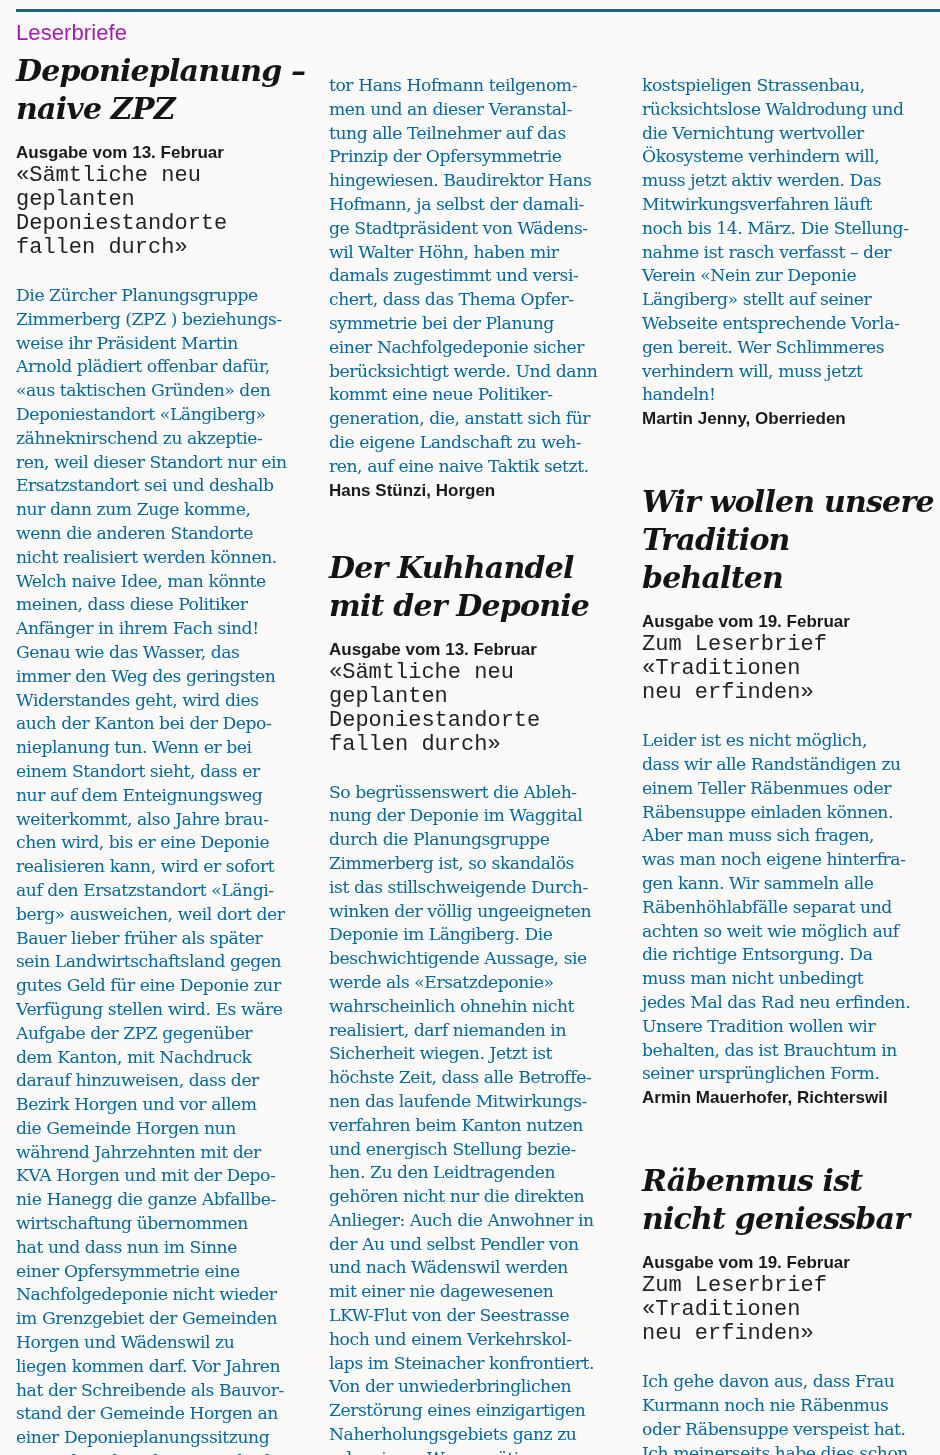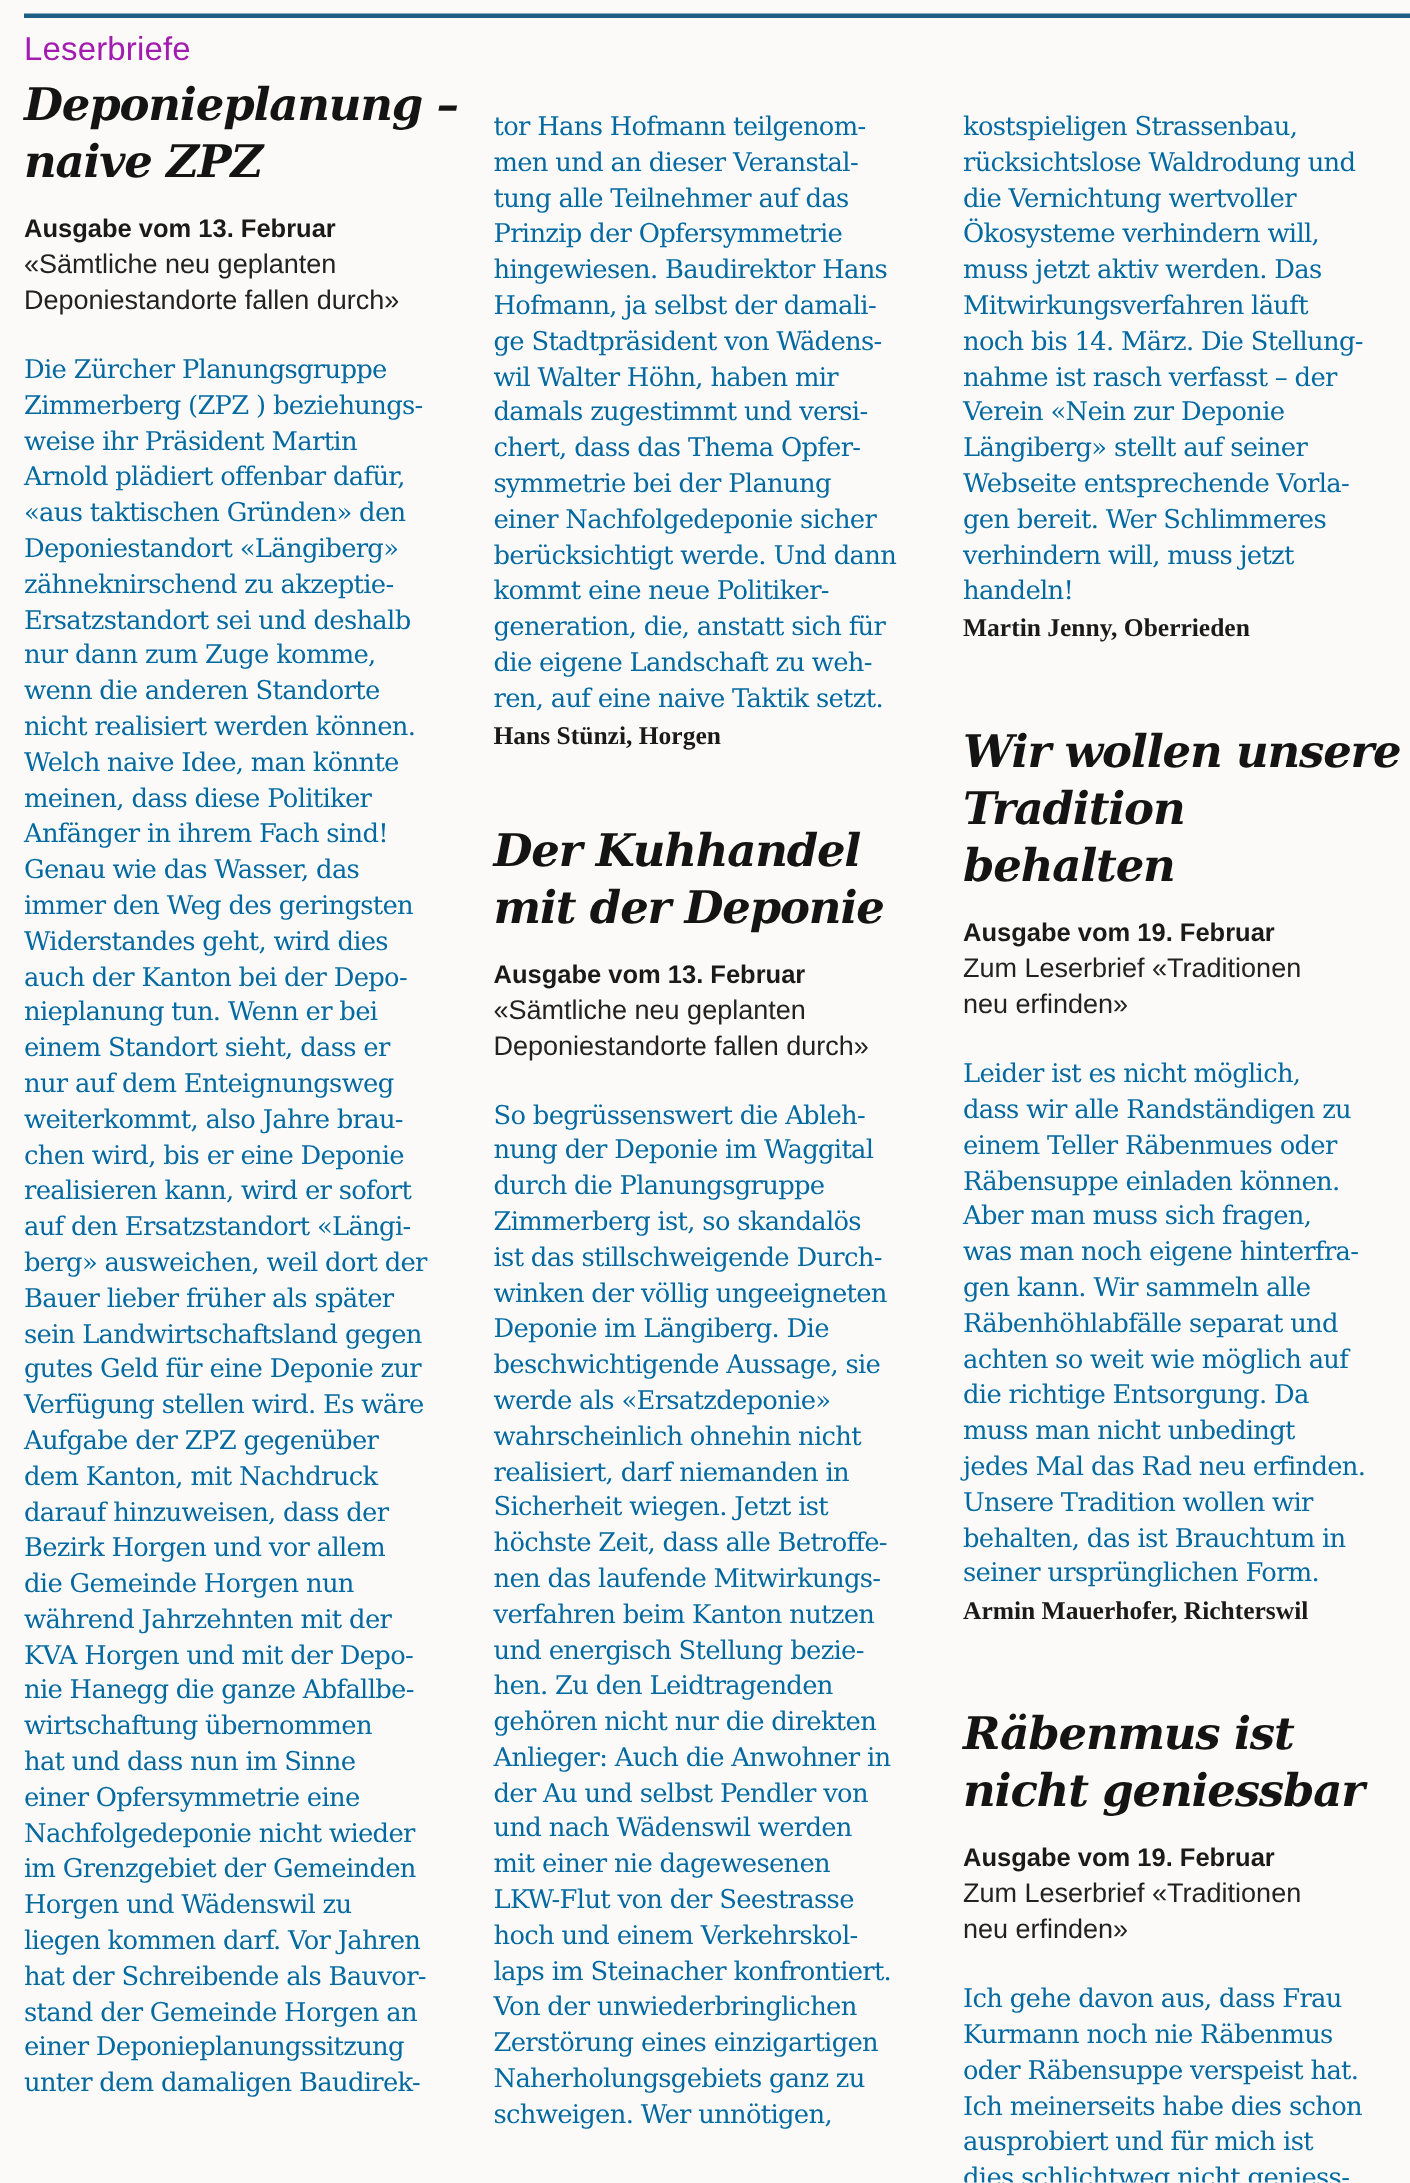--- a/index.html
+++ b/index.html
@@ -30,33 +30,33 @@
     font-size: 30px; line-height: 38px;
     letter-spacing: -0.8px;
     margin: 0; color: #141414;
   }
   .edition {
     font-family: "Liberation Sans", sans-serif;
     font-weight: bold; font-size: 17px; line-height: 22px;
     margin-top: 14px;
   }
   .ref {
-    font-family: Liberation Sans, sans-serif;
-    font-size: 18px; line-height: 24px; color: #222;
+    font-family: Liberation Mono, monospace;
+    font-size: 22px; line-height: 24px; color: #222;
   }
   .body-text {
     font-family: "DejaVu Serif", serif;
     font-size: 17.2px; line-height: 23.8px;
     color: #0369a1;
     letter-spacing: -0.45px;
     white-space: nowrap;
   }
   .gap { height: 24px; }
   .author {
-    font-family: Liberation Serif, serif;
+    font-family: Liberation Sans, sans-serif;
     font-weight: bold; font-size: 17px; line-height: 24px;
   }
   .line { display: block; }
   .letter-gap { height: 46px; }
   .letter-gap2 { height: 52px; }
 </style>
 </head>
 <body>
 
 <div class="top-rule"></div>
@@ -75,20 +75,21 @@
     </div>
     <div class="gap"></div>
     <div class="body-text" id="b0c1">
         <span class="line">Die Zürcher Planungsgruppe</span>
         <span class="line">Zimmerberg (ZPZ ) beziehungs-</span>
         <span class="line">weise ihr Präsident Martin</span>
         <span class="line">Arnold plädiert offenbar dafür,</span>
         <span class="line">«aus taktischen Gründen» den</span>
         <span class="line">Deponiestandort «Längiberg»</span>
         <span class="line">zähneknirschend zu akzeptie-</span>
+        <span class="line">ren, weil dieser Standort nur ein</span>
         <span class="line">Ersatzstandort sei und deshalb</span>
         <span class="line">nur dann zum Zuge komme,</span>
         <span class="line">wenn die anderen Standorte</span>
         <span class="line">nicht realisiert werden können.</span>
         <span class="line">Welch naive Idee, man könnte</span>
         <span class="line">meinen, dass diese Politiker</span>
         <span class="line">Anfänger in ihrem Fach sind!</span>
         <span class="line">Genau wie das Wasser, das</span>
         <span class="line">immer den Weg des geringsten</span>
         <span class="line">Widerstandes geht, wird dies</span>

